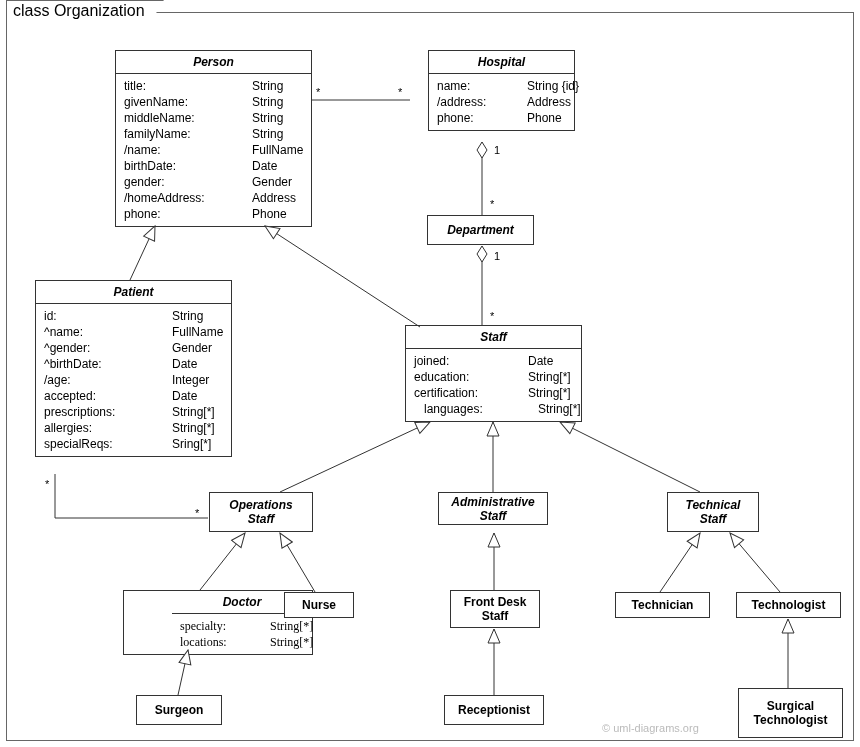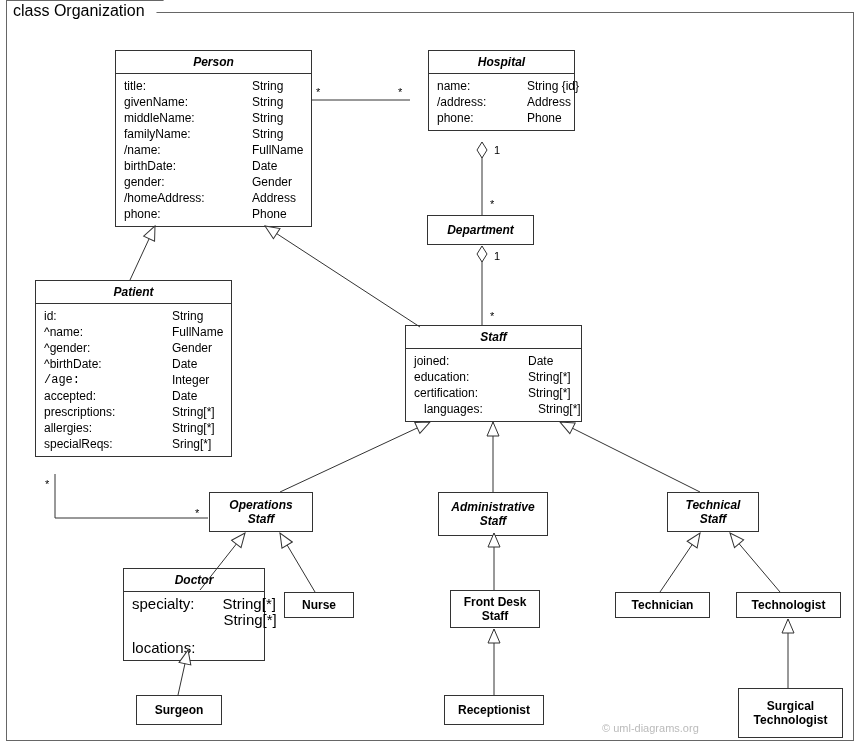--- a/index.html
+++ b/index.html
@@ -168,21 +168,21 @@
         </div>
         <div class="attr-row">
           <span class="attr-n" style="min-width: 100px;">^gender:</span>
           <span class="attr-t">Gender</span>
         </div>
         <div class="attr-row">
           <span class="attr-n" style="min-width: 100px;">^birthDate:</span>
           <span class="attr-t">Date</span>
         </div>
         <div class="attr-row">
-          <span class="attr-n" style="min-width: 100px; font-family: Liberation Mono, monospace;">/age:</span>
+          <span class="attr-n" style="min-width: 100px;">/age:</span>
           <span class="attr-t">Integer</span>
         </div>
         <div class="attr-row">
           <span class="attr-n" style="min-width: 100px;">accepted:</span>
           <span class="attr-t">Date</span>
         </div>
         <div class="attr-row">
           <span class="attr-n" style="min-width: 100px;">prescriptions:</span>
           <span class="attr-t">String[*]</span>
         </div>
@@ -220,37 +220,37 @@
           <span class="attr-n" style="min-width: 86px; padding-left: 10px;">languages:</span>
           <span class="attr-t">String[*]</span>
         </div>
       </div>
   </div>
 
   <div class="simple-box italic" style="left:209px; top:492px; width:104px; height:40px;">
     <span id="txt-opstaff">Operations<br>Staff</span>
   </div>
 
-  <div class="simple-box italic" style="left:438px; top:492px; width:110px; height:44px;">
+  <div class="simple-box italic" style="left:438px; top:492px; width:110px; height:33px;">
     <span id="txt-admstaff">Administrative<br>Staff</span>
   </div>
 
   <div class="simple-box italic" style="left:667px; top:492px; width:92px; height:40px;">
     <span id="txt-techstaff">Technical<br>Staff</span>
   </div>
 
-  <div class="class-box" style="left:123px; top:568px; width:140px;">
+  <div class="class-box" style="left:123px; top:590px; width:140px;padding-left:48px;">
     <div class="class-name">Doctor</div>
-    <div class="attrs" style="font-size:15px;" id="attrs-doctor">
+    <div class="attrs" style="font-size:12px;font-family:Liberation Serif, serif;" id="attrs-doctor">
         <div class="attr-row">
           <span class="attr-n" style="min-width: 62px;">specialty:</span>
           <span class="attr-t">String[*]</span>
         </div>
         <div class="attr-row">
-          <span class="attr-n" style="min-width: 62px; margin-top: 28px;">locations:</span>
+          <span class="attr-n" style="min-width: 62px;">locations:</span>
           <span class="attr-t">String[*]</span>
         </div>
       </div>
   </div>
 
   <div class="simple-box" style="left:284px; top:592px; width:70px; height:26px;">
     <span>Nurse</span>
   </div>
 
   <div class="simple-box" style="left:450px; top:590px; width:90px; height:38px;">

